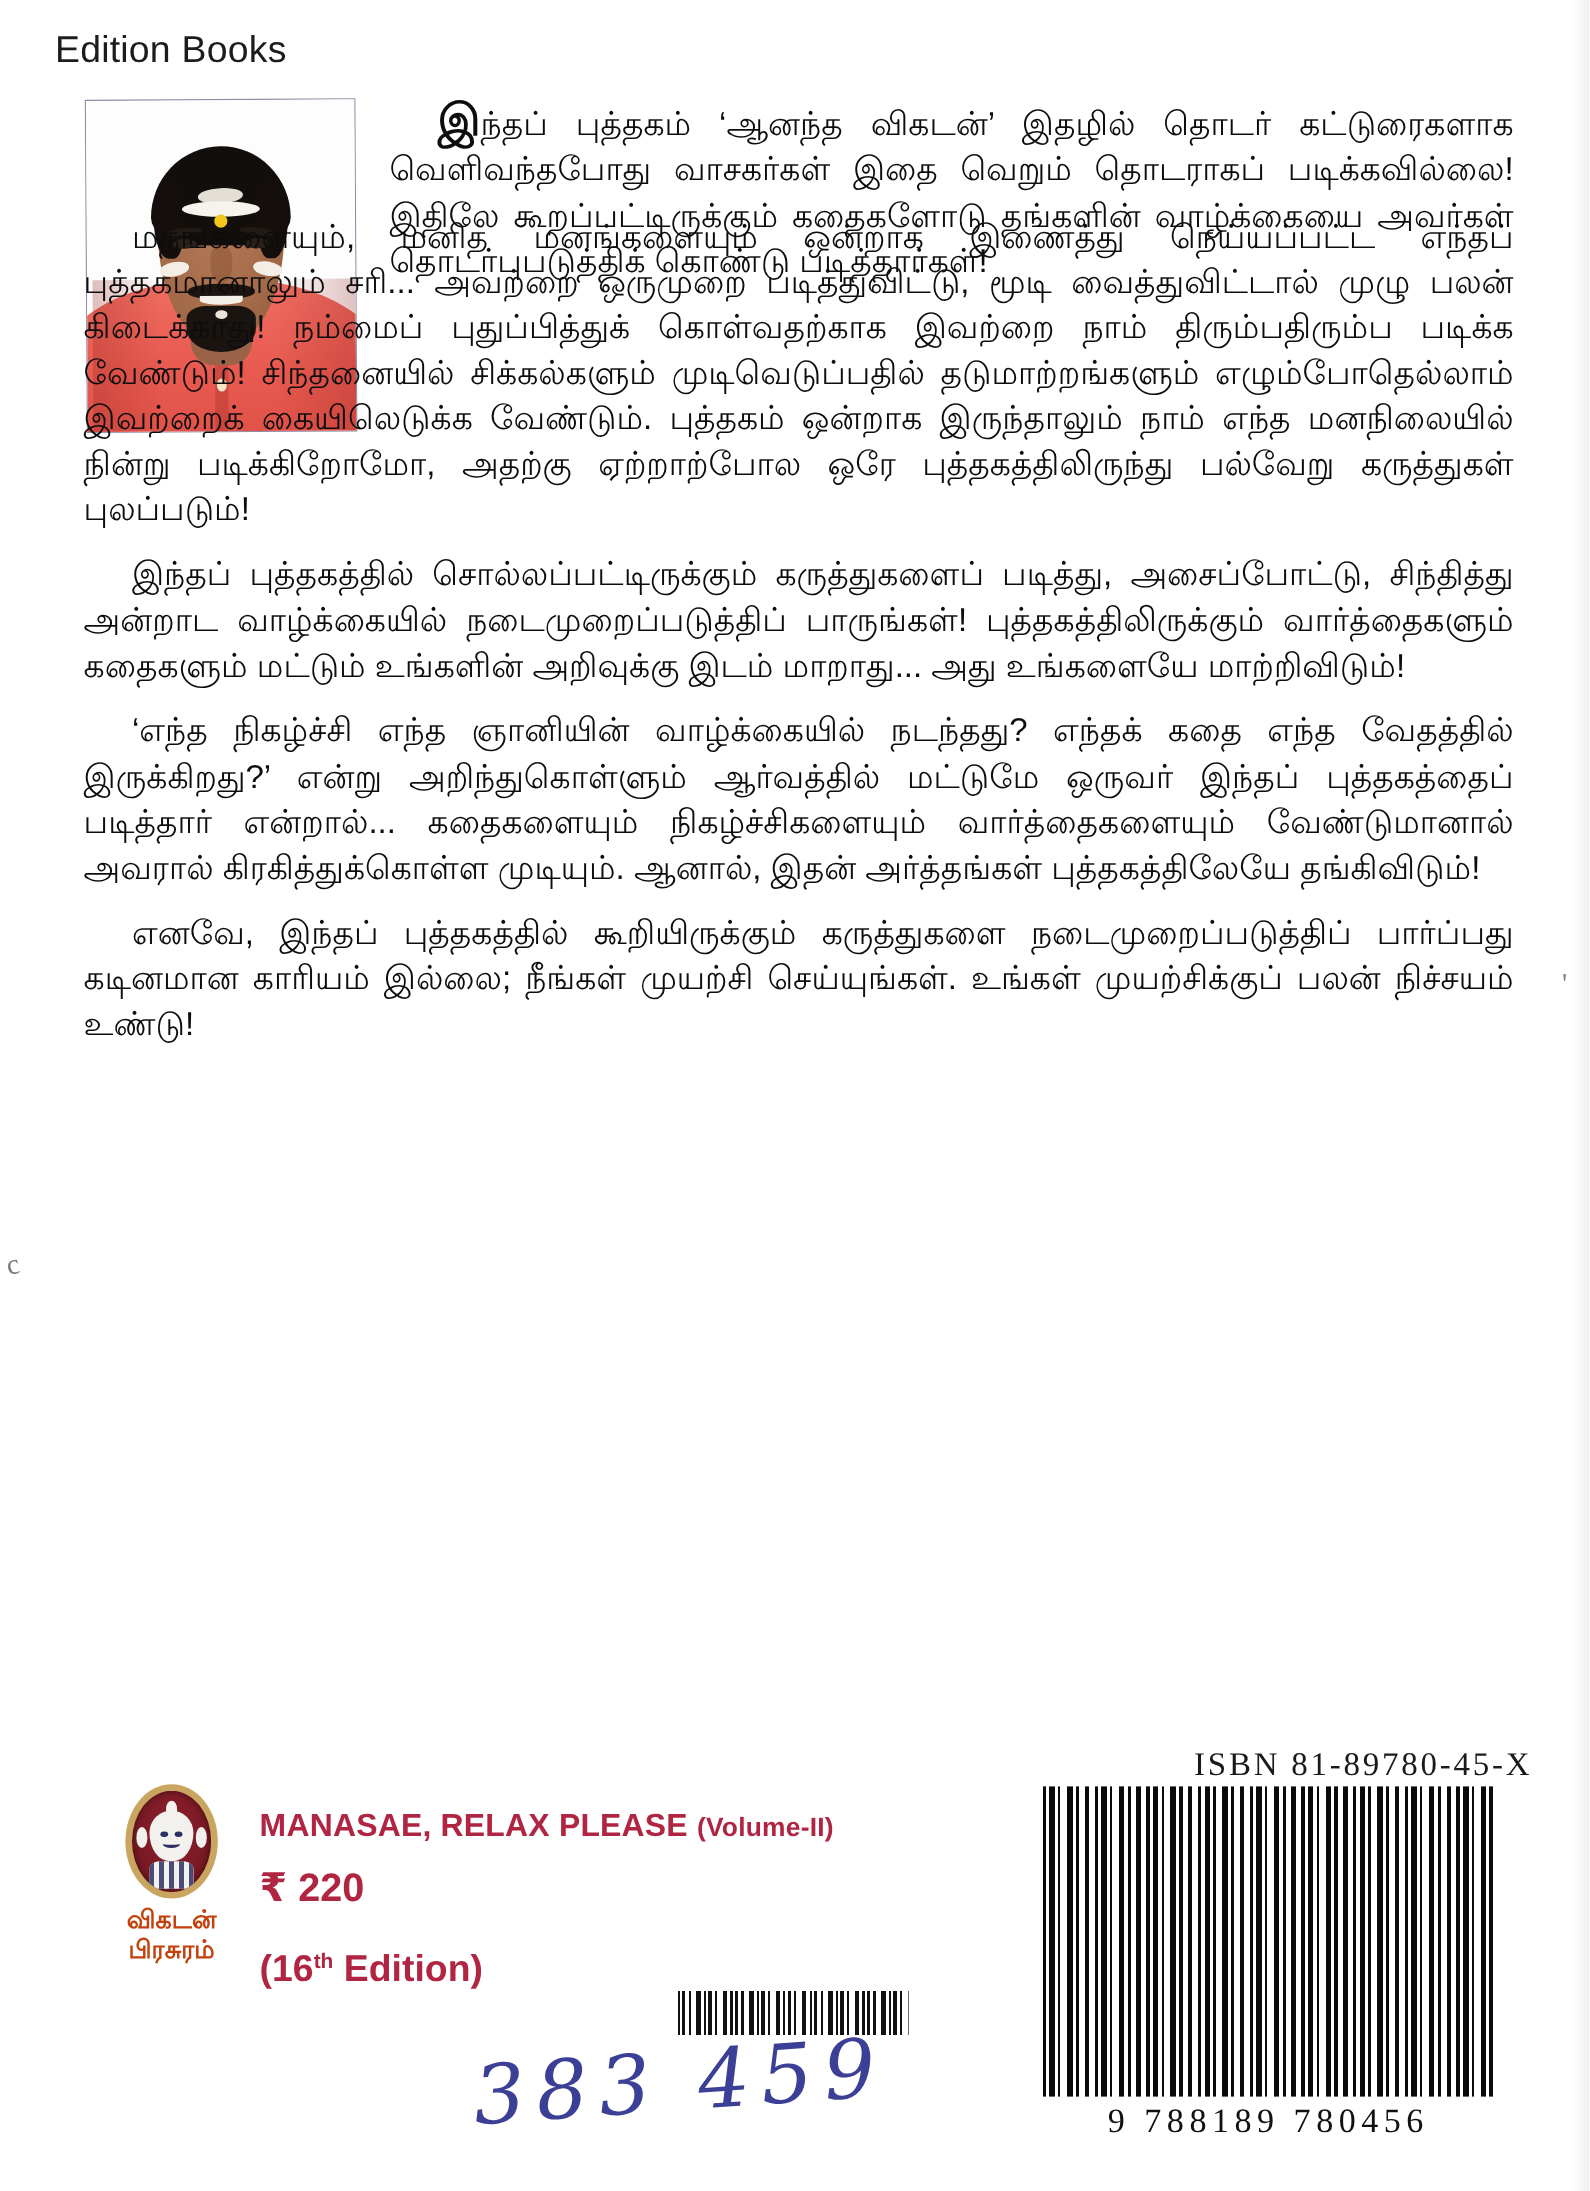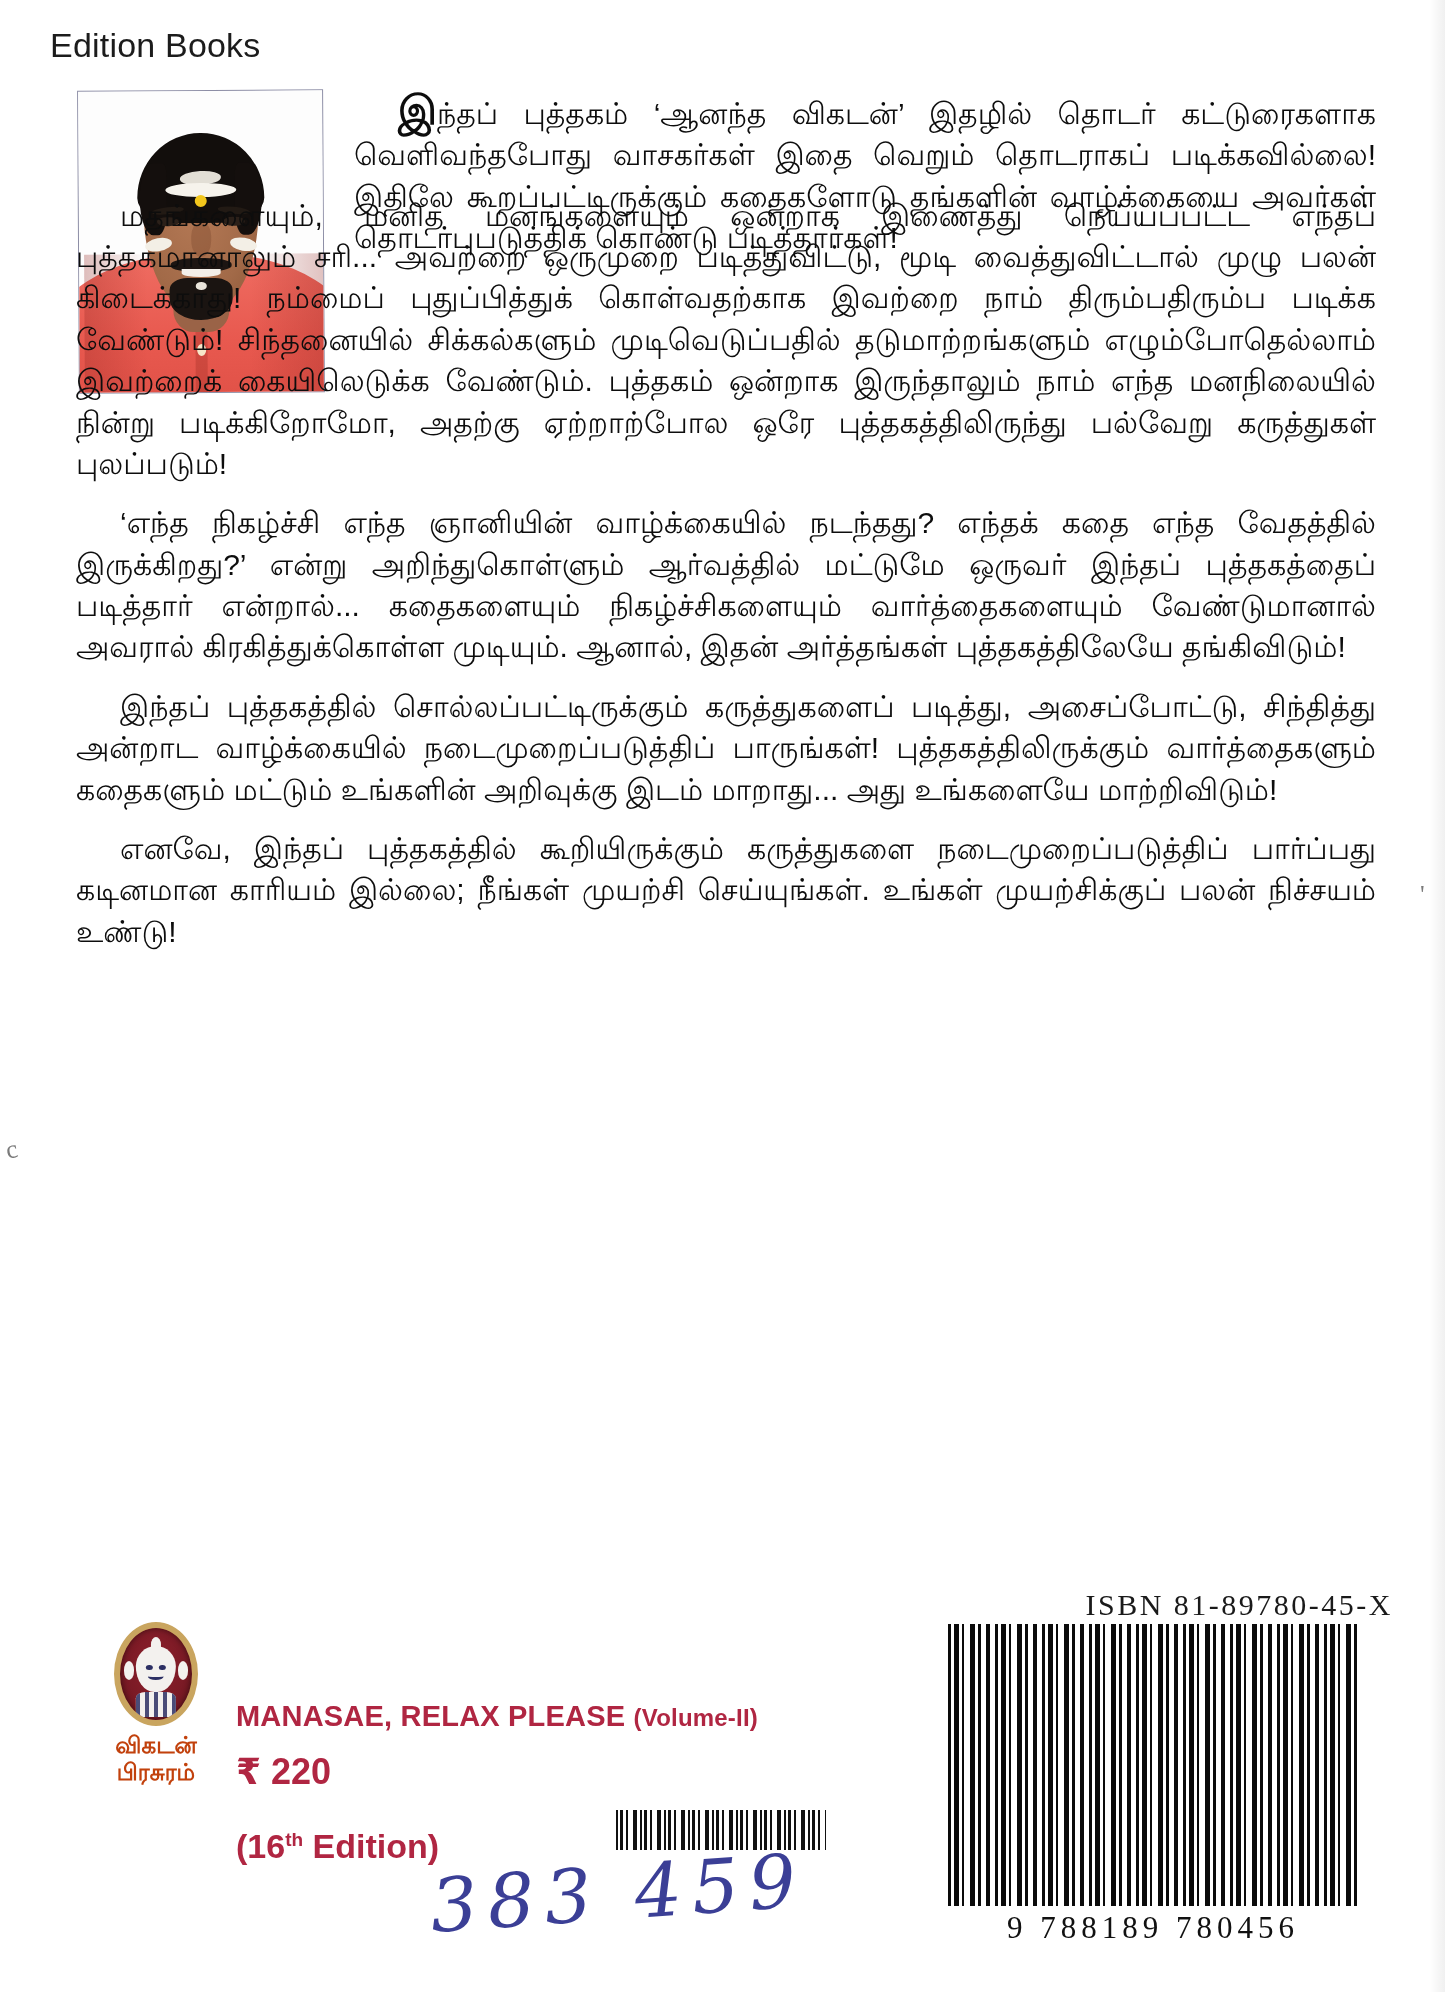--- a/index.html
+++ b/index.html
@@ -339,21 +339,21 @@
     font-family: Liberation Mono, monospace;
     font-size: 23px;
     font-weight: 700;
     color: #c2410c;
     line-height: 1.18;
   }
 
   
   .title-block {
     position: absolute;
-    left: 236px; top: 1700px;
+    left: 236px; top: 1644px;
     width: 720px;
   }
   .book-title {
     font-family: "Liberation Sans", sans-serif;
     font-size: 29px;
     font-weight: 700;
     color: #b02642;
     letter-spacing: 0.2px;
     white-space: nowrap;
   }
@@ -481,23 +481,23 @@
 </div>
 
 <div class="blurb">
 
   <p class="tam p-indent-photo"><span class="dropcap">இ</span><span>ந்தப் புத்தகம் ‘ஆனந்த விகடன்’ இதழில் தொடர் கட்டுரைகளாக வெளிவந்தபோது வாசகர்கள் இதை வெறும் தொடராகப் படிக்கவில்லை! இதிலே கூறப்பட்டிருக்கும் கதைகளோடு தங்களின் வாழ்க்கையை அவர்கள் தொடர்புபடுத்திக் கொண்டு படித்தார்கள்!</span></p>
 
   <p class="tam p-indent-photo para-gap"></p>
 
   <p class="tam p-full" style="margin-top:-82px;">மதங்களையும், மனித மனங்களையும் ஒன்றாக இணைத்து நெய்யப்பட்ட எந்தப் புத்தகமானாலும் சரி... அவற்றை ஒருமுறை படித்துவிட்டு, மூடி வைத்துவிட்டால் முழு பலன் கிடைக்காது! நம்மைப் புதுப்பித்துக் கொள்வதற்காக இவற்றை நாம் திரும்பதிரும்ப படிக்க வேண்டும்! சிந்தனையில் சிக்கல்களும் முடிவெடுப்பதில் தடுமாற்றங்களும் எழும்போதெல்லாம் இவற்றைக் கையிலெடுக்க வேண்டும். புத்தகம் ஒன்றாக இருந்தாலும் நாம் எந்த மனநிலையில் நின்று படிக்கிறோமோ, அதற்கு ஏற்றாற்போல ஒரே புத்தகத்திலிருந்து பல்வேறு கருத்துகள் புலப்படும்!</p>
 
+  <p class="tam p-full para-gap">இந்தப் புத்தகத்தில் சொல்லப்பட்டிருக்கும் கருத்துகளைப் படித்து, அசைப்போட்டு, சிந்தித்து அன்றாட வாழ்க்கையில் நடைமுறைப்படுத்திப் பாருங்கள்! புத்தகத்திலிருக்கும் வார்த்தைகளும் கதைகளும் மட்டும் உங்களின் அறிவுக்கு இடம் மாறாது... அது உங்களையே மாற்றிவிடும்!</p>
+
   <p class="tam p-full para-gap">‘எந்த நிகழ்ச்சி எந்த ஞானியின் வாழ்க்கையில் நடந்தது? எந்தக் கதை எந்த வேதத்தில் இருக்கிறது?’ என்று அறிந்துகொள்ளும் ஆர்வத்தில் மட்டுமே ஒருவர் இந்தப் புத்தகத்தைப் படித்தார் என்றால்... கதைகளையும் நிகழ்ச்சிகளையும் வார்த்தைகளையும் வேண்டுமானால் அவரால் கிரகித்துக்கொள்ள முடியும். ஆனால், இதன் அர்த்தங்கள் புத்தகத்திலேயே தங்கிவிடும்!</p>
-
-  <p class="tam p-full para-gap">இந்தப் புத்தகத்தில் சொல்லப்பட்டிருக்கும் கருத்துகளைப் படித்து, அசைப்போட்டு, சிந்தித்து அன்றாட வாழ்க்கையில் நடைமுறைப்படுத்திப் பாருங்கள்! புத்தகத்திலிருக்கும் வார்த்தைகளும் கதைகளும் மட்டும் உங்களின் அறிவுக்கு இடம் மாறாது... அது உங்களையே மாற்றிவிடும்!</p>
 
   <p class="tam p-full para-gap">எனவே, இந்தப் புத்தகத்தில் கூறியிருக்கும் கருத்துகளை நடைமுறைப்படுத்திப் பார்ப்பது கடினமான காரியம் இல்லை; நீங்கள் முயற்சி செய்யுங்கள். உங்கள் முயற்சிக்குப் பலன் நிச்சயம் உண்டு!</p>
 </div>
 
 <div class="sig-wrap">
 </div>
 
 <div class="isbn-text">ISBN  81-89780-45-X</div>
 
 <div class="logo-block">

